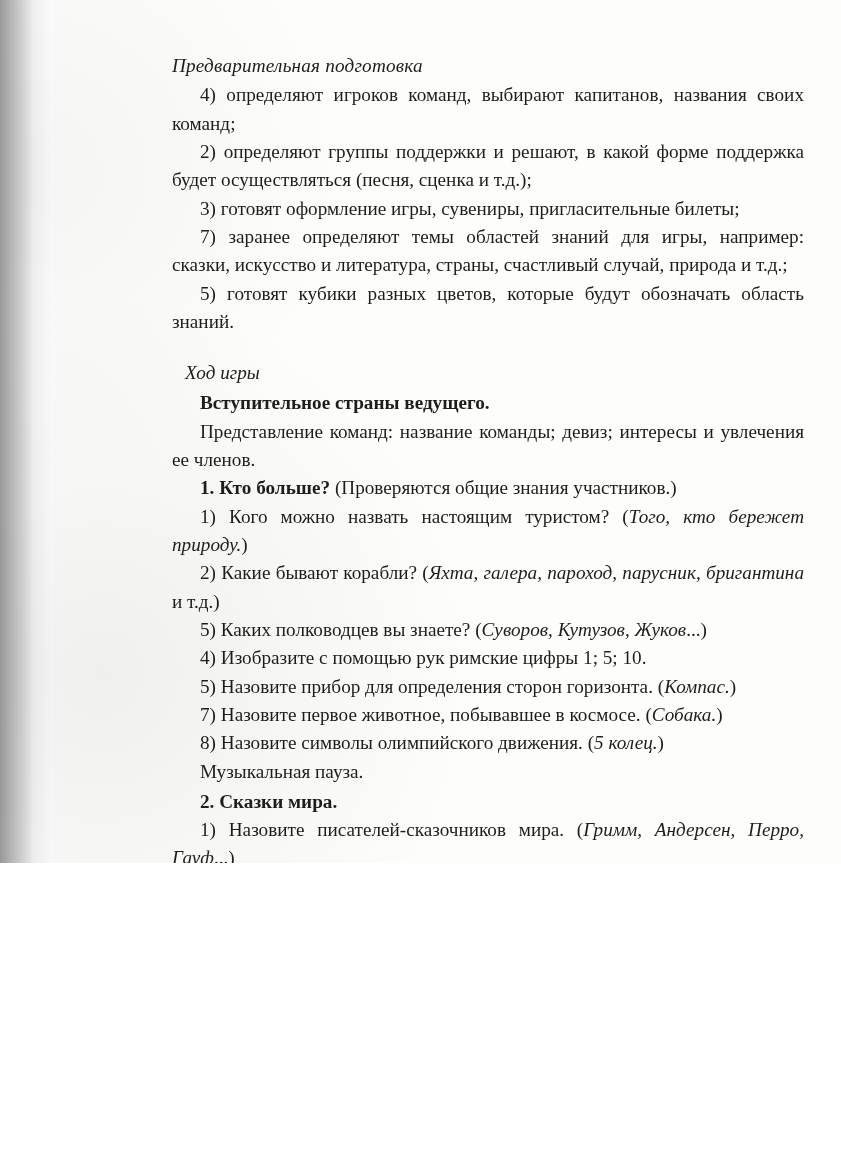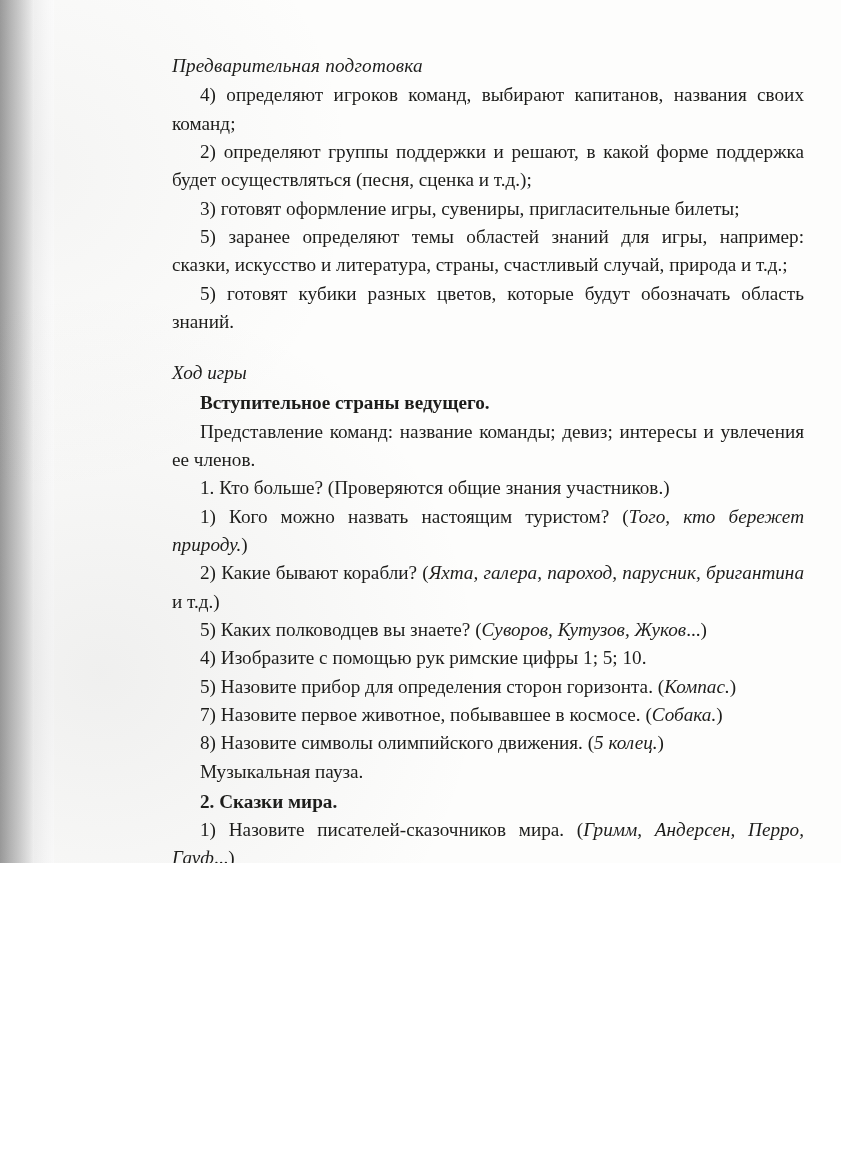--- a/index.html
+++ b/index.html
@@ -72,31 +72,31 @@
   }
   .head-italic.small-gap {
     margin-bottom: 4px;
   }
   p {
     margin: 0;
     text-indent: 28px;
   }
   .section-italic {
     font-style: italic;
-    margin: 23px 0 2px 0;
+    margin: 23px 0 2px 13px;
     text-indent: 0;
     text-align: left;
   }
   .bold-lead {
     font-weight: bold;
     text-indent: 28px;
     margin-top: 2px;
   }
   .b {
-    font-weight: normal;
+    font-weight: bold;
   }
   .i {
     font-style: italic;
   }
   .page-number {
     position: absolute;
     left: 146px;
     top: 1080px;
     font-size: 18px;
     color: #2a2a28;
@@ -116,21 +116,21 @@
   <div class="paper-noise"></div>
 
   <div class="content blur">
 
     <div class="head-italic">Предварительная подготовка</div>
 
 
     <p>4) определяют игроков команд, выбирают капитанов, названия своих команд;</p>
     <p>2) определяют группы поддержки и решают, в какой форме поддержка будет осуществляться (песня, сценка и т.д.);</p>
     <p>3) готовят оформление игры, сувениры, пригласительные билеты;</p>
-    <p>5) заранее определяют темы областей знаний для игры, например: сказки, искусство и литература, страны, счастливый случай, природа и т.д.;</p>
+    <p>7) заранее определяют темы областей знаний для игры, например: сказки, искусство и литература, страны, счастливый случай, природа и т.д.;</p>
     <p>5) готовят кубики разных цветов, которые будут обозначать область знаний.</p>
 
     <div class="section-italic">Ход игры</div>
 
     <p class="bold-lead">Вступительное страны ведущего.</p>
 
     <p>Представление команд: название команды; девиз; интересы и увлечения ее членов.</p>
 
     <p><span class="b">1. Кто больше?</span><span> (Проверяются общие знания участников.)</span></p>
 

